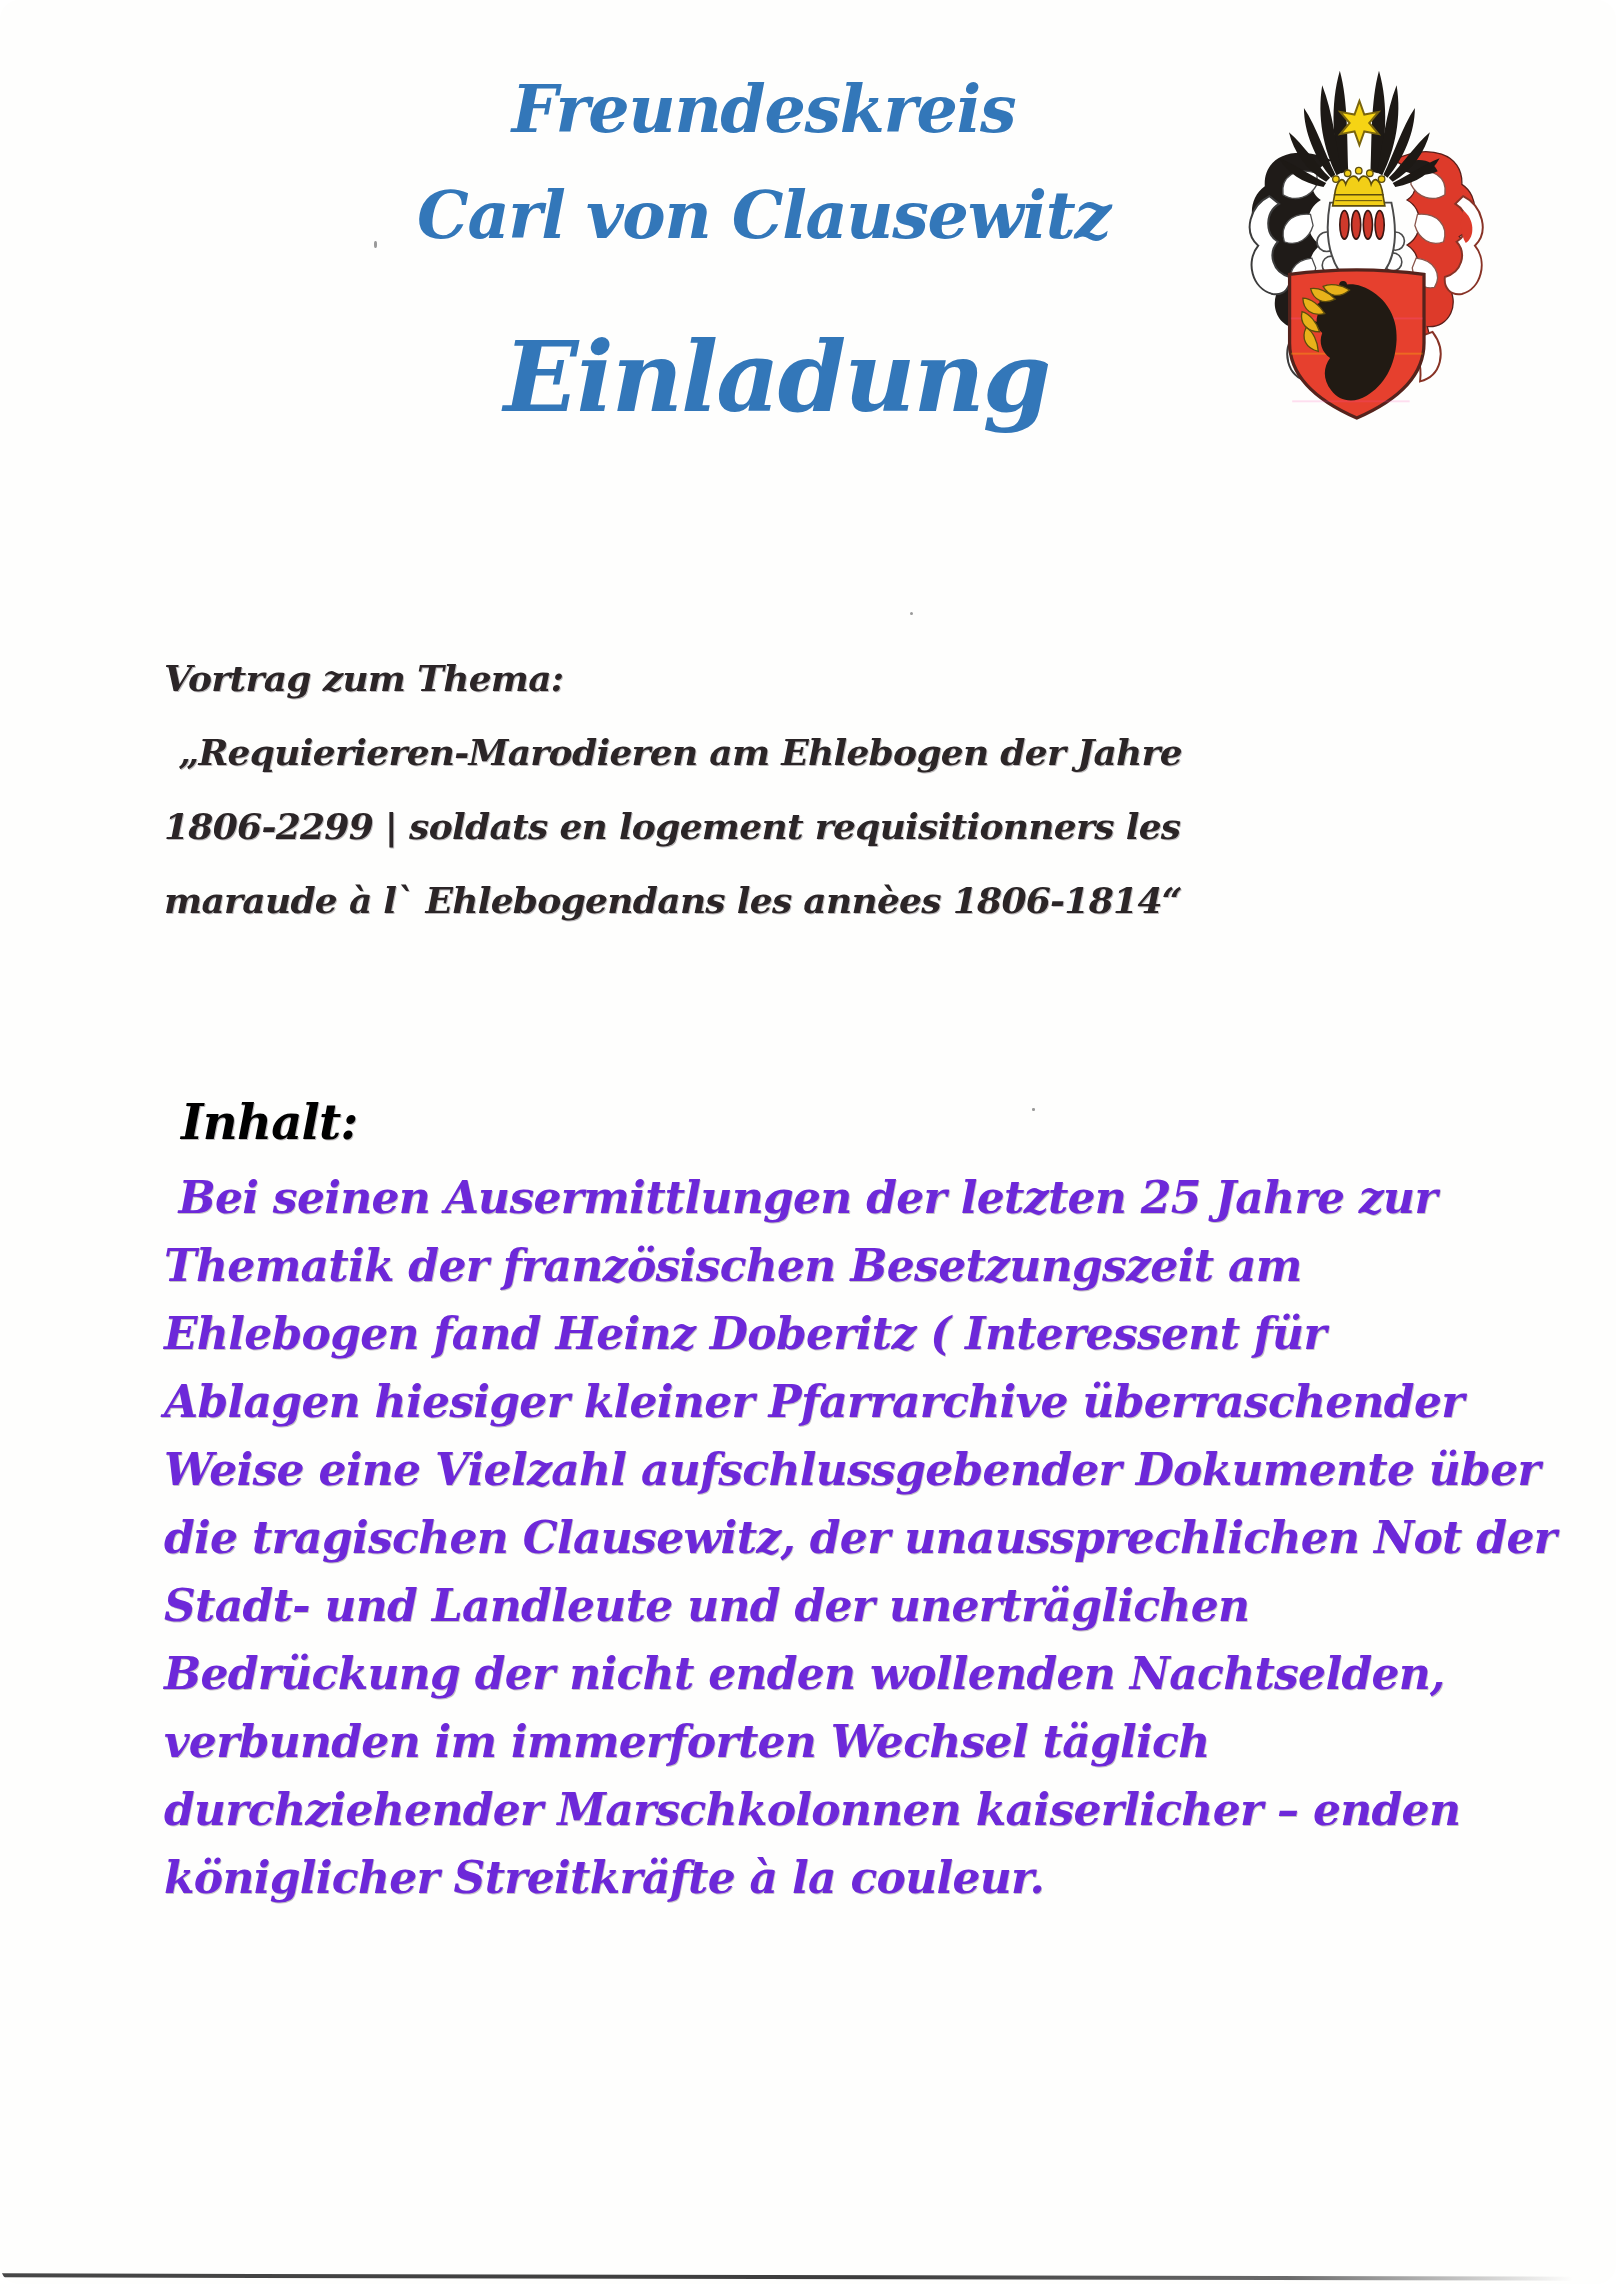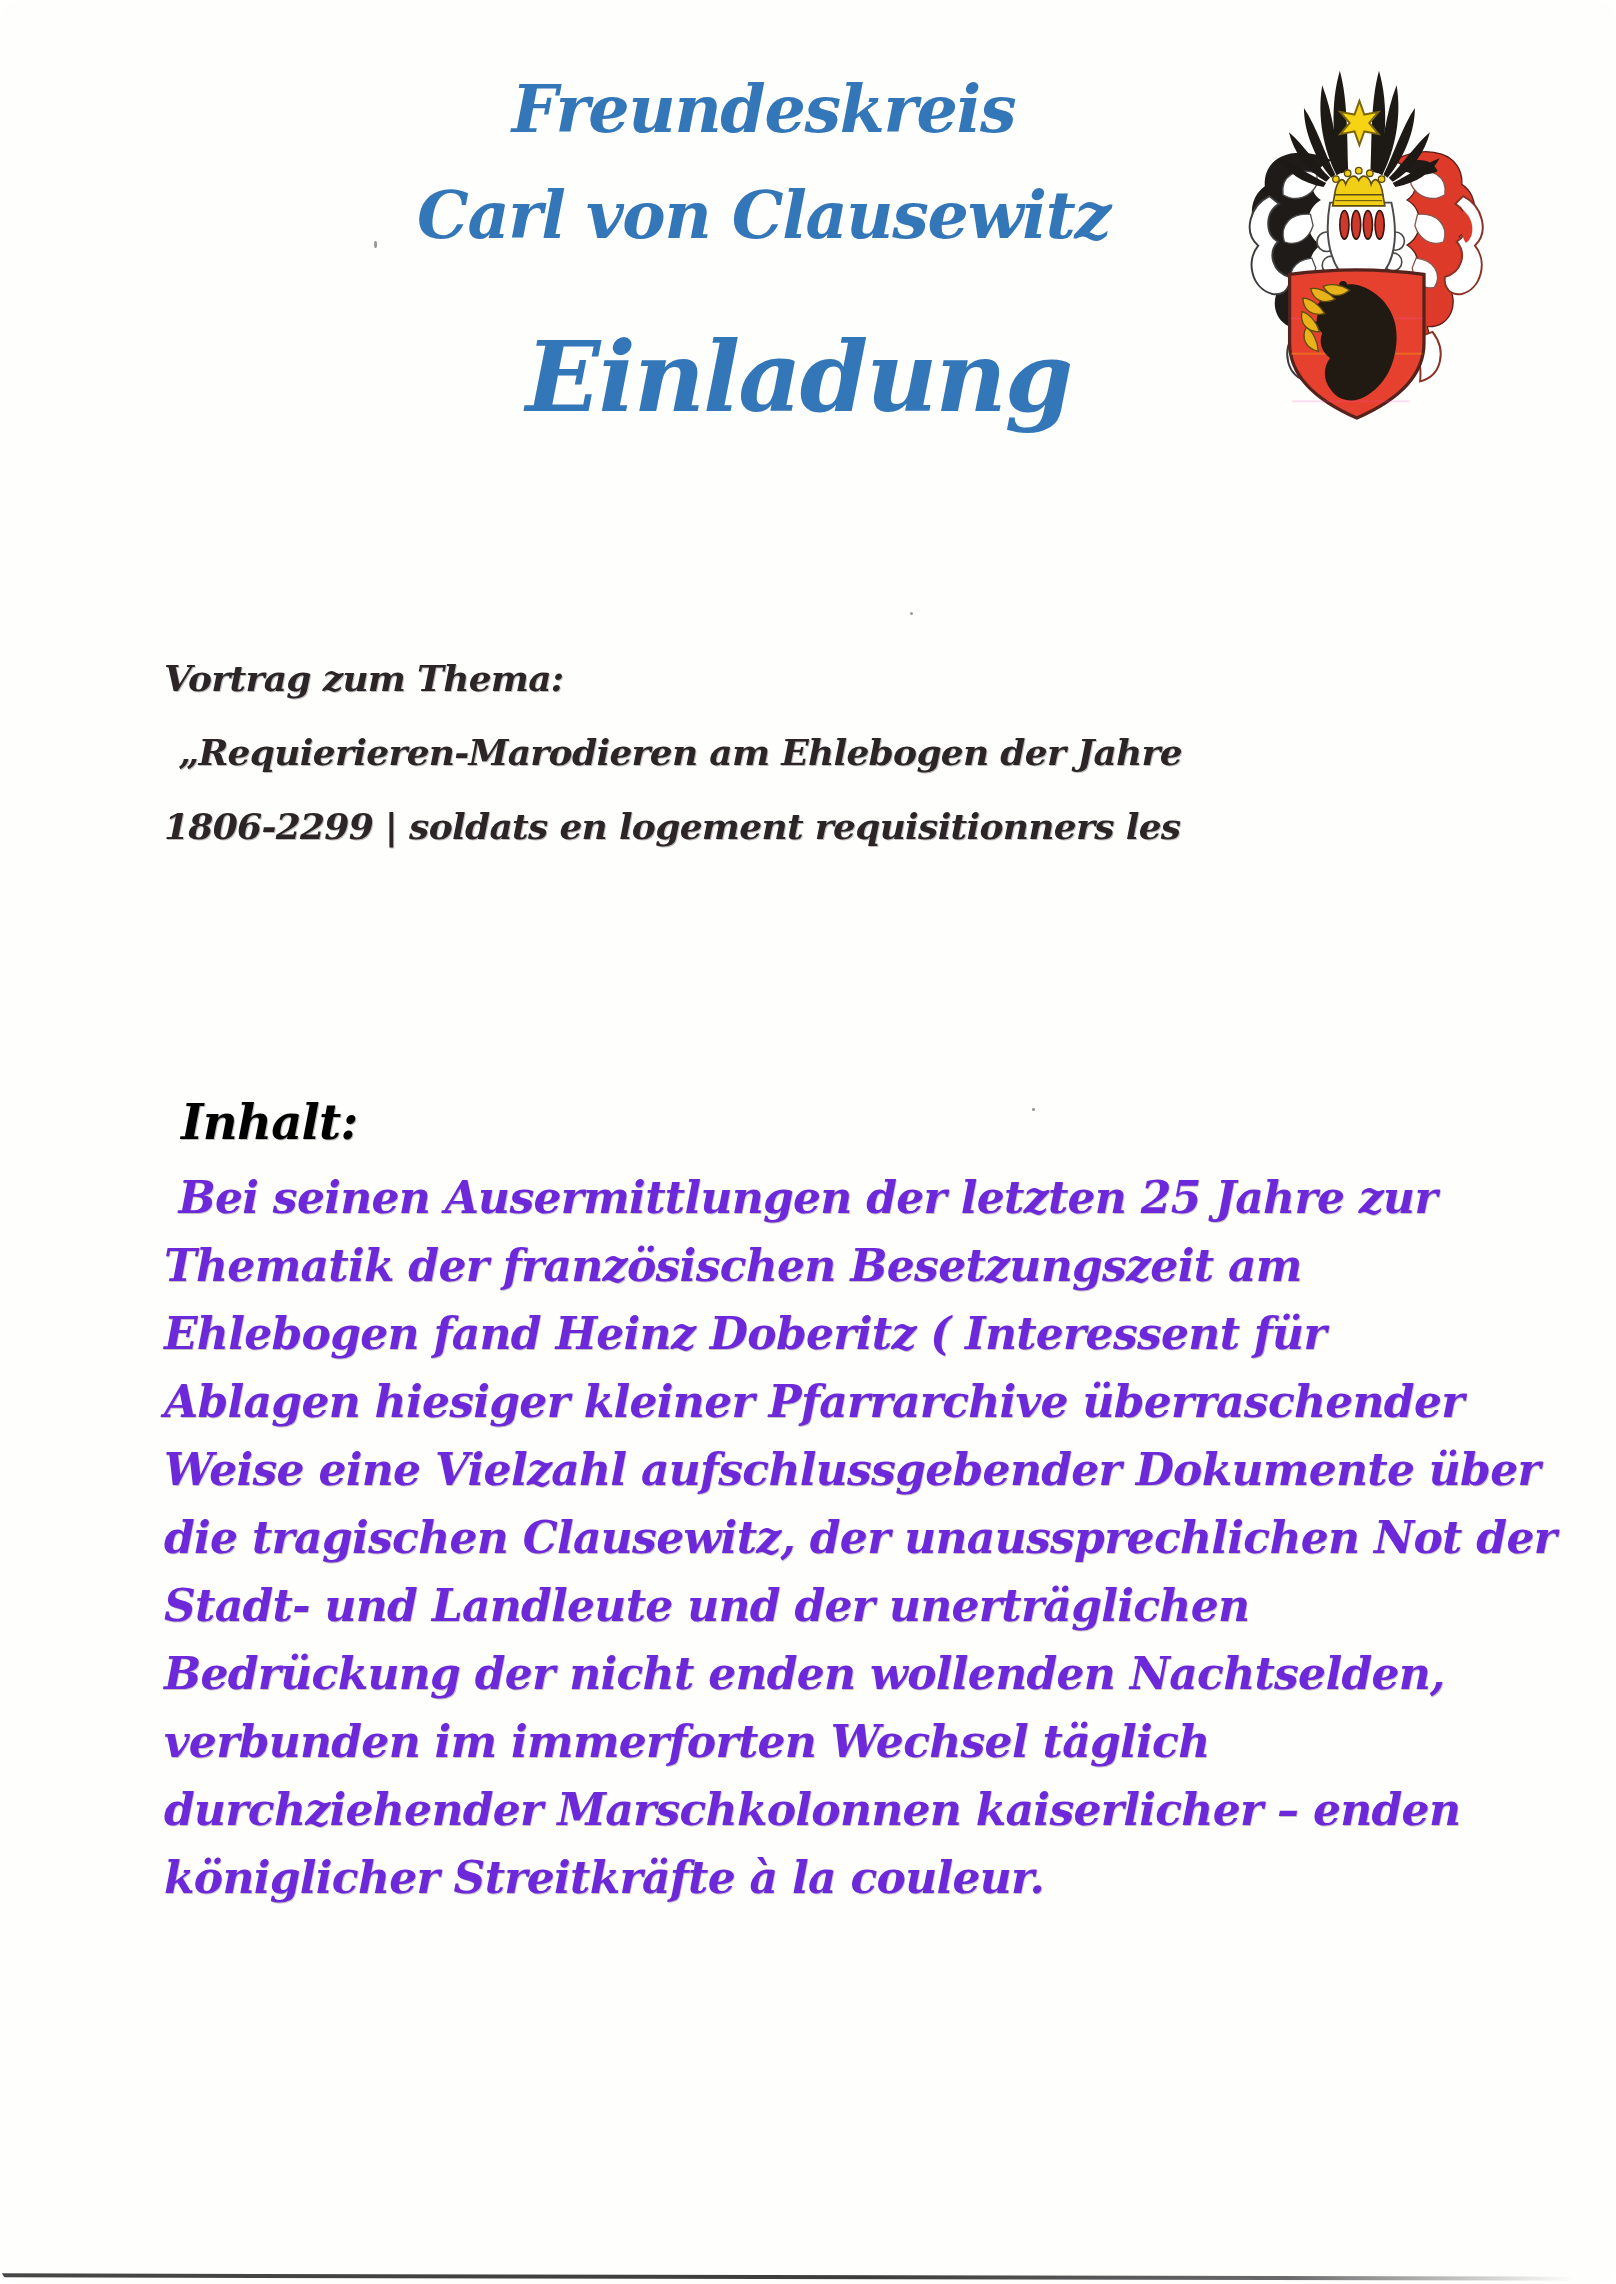--- a/index.html
+++ b/index.html
@@ -33,21 +33,20 @@
   .title-einladung {
     position: absolute;
     left: 0;
     top: 318px;
     width: 1553px;
     text-align: center;
     font-size: 98px;
     line-height: 117px;
     letter-spacing: -2px;
     color: #3377b9;
-    margin-left: 22px;
   }
   .crest {
     position: absolute;
     left: 1222px;
     top: 46px;
     width: 297px;
     height: 385px;
   }
   .lecture {
     position: absolute;
@@ -201,20 +200,21 @@
       </g>
     </g>
   </svg>
 
   <div class="title-einladung script">Einladung</div>
 
   <div class="lecture script">
     <div>Vortrag zum Thema:</div>
     <div class="indent-sm">„Requierieren-Marodieren am Ehlebogen der Jahre</div>
     <div>1806-2299 | soldats en logement requisitionners les</div>
+    <div>maraude à l` Ehlebogendans les annèes 1806-1814“</div>
   </div>
 
   <div class="inhalt-heading script">Inhalt:</div>
 
   <div class="bodytext script">
     <div class="indent-sm">Bei seinen Ausermittlungen der letzten 25 Jahre zur</div>
     <div>Thematik der französischen Besetzungszeit am</div>
     <div>Ehlebogen fand Heinz Doberitz ( Interessent für</div>
     <div>Ablagen hiesiger kleiner Pfarrarchive überraschender</div>
     <div>Weise eine Vielzahl aufschlussgebender Dokumente über</div>

